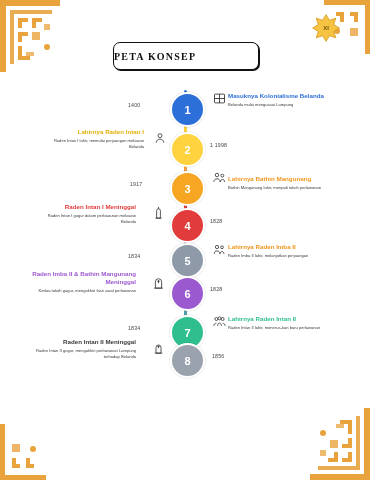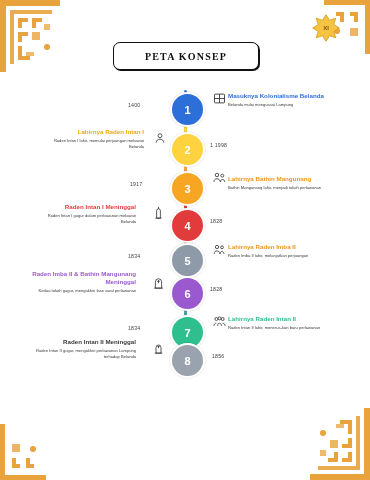--- a/index.html
+++ b/index.html
@@ -32,21 +32,21 @@
     font-size:6px;font-weight:bold;color:#7a5a10;
   }
 
   
   .title-plate{
     position:absolute;left:113px;top:42px;
     width:144px;height:26px;
     border:1.2px solid #111;
     border-radius:7px;
     background:#fff;
-    display:flex;align-items:center;justify-content:center;
+    display:flex;align-items:center;justify-content:flex-start;
     box-shadow:1px 1px 0 #111;
   }
   .title-plate span{
     font-family:"Liberation Serif", serif;
     font-size:10px;font-weight:bold;letter-spacing:1.2px;color:#111;
   }
 
   
   .timeline{position:absolute;left:0;top:80px;width:370px;height:300px;}
   .spine{

